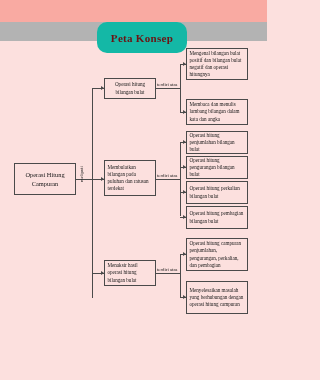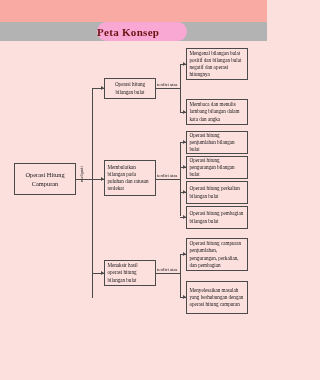--- a/index.html
+++ b/index.html
@@ -7,23 +7,23 @@
     width:267px;height:380px;
     background:#fce0de;
     font-family:"Liberation Serif", serif;
     overflow:hidden;
     position:relative;
   }
   
   .band-top{position:absolute;left:0;top:0;width:267px;height:22px;background:#f9aaa2;}
   .band-gray{position:absolute;left:0;top:22px;width:267px;height:19px;background:#b3b3b3;}
   .title-pill{
-    position:absolute;left:97px;top:22px;width:90px;height:19px;
-    background:#f9a8d4;border-radius:10px;
-    display:flex;align-items:center;justify-content:flex-start;
+    position:absolute;left:97px;top:22px;width:90px;height:31px;
+    background:#14b8a6;border-radius:10px;
+    display:flex;align-items:center;justify-content:center;
   }
   .title-pill span{
     font-family:"Liberation Serif", serif;
     font-weight:bold;font-size:11px;color:#6b1414;letter-spacing:.3px;
   }
   
   .canvas{position:absolute;left:0;top:41px;width:267px;height:300px;}
   
   .node{
     position:absolute;

